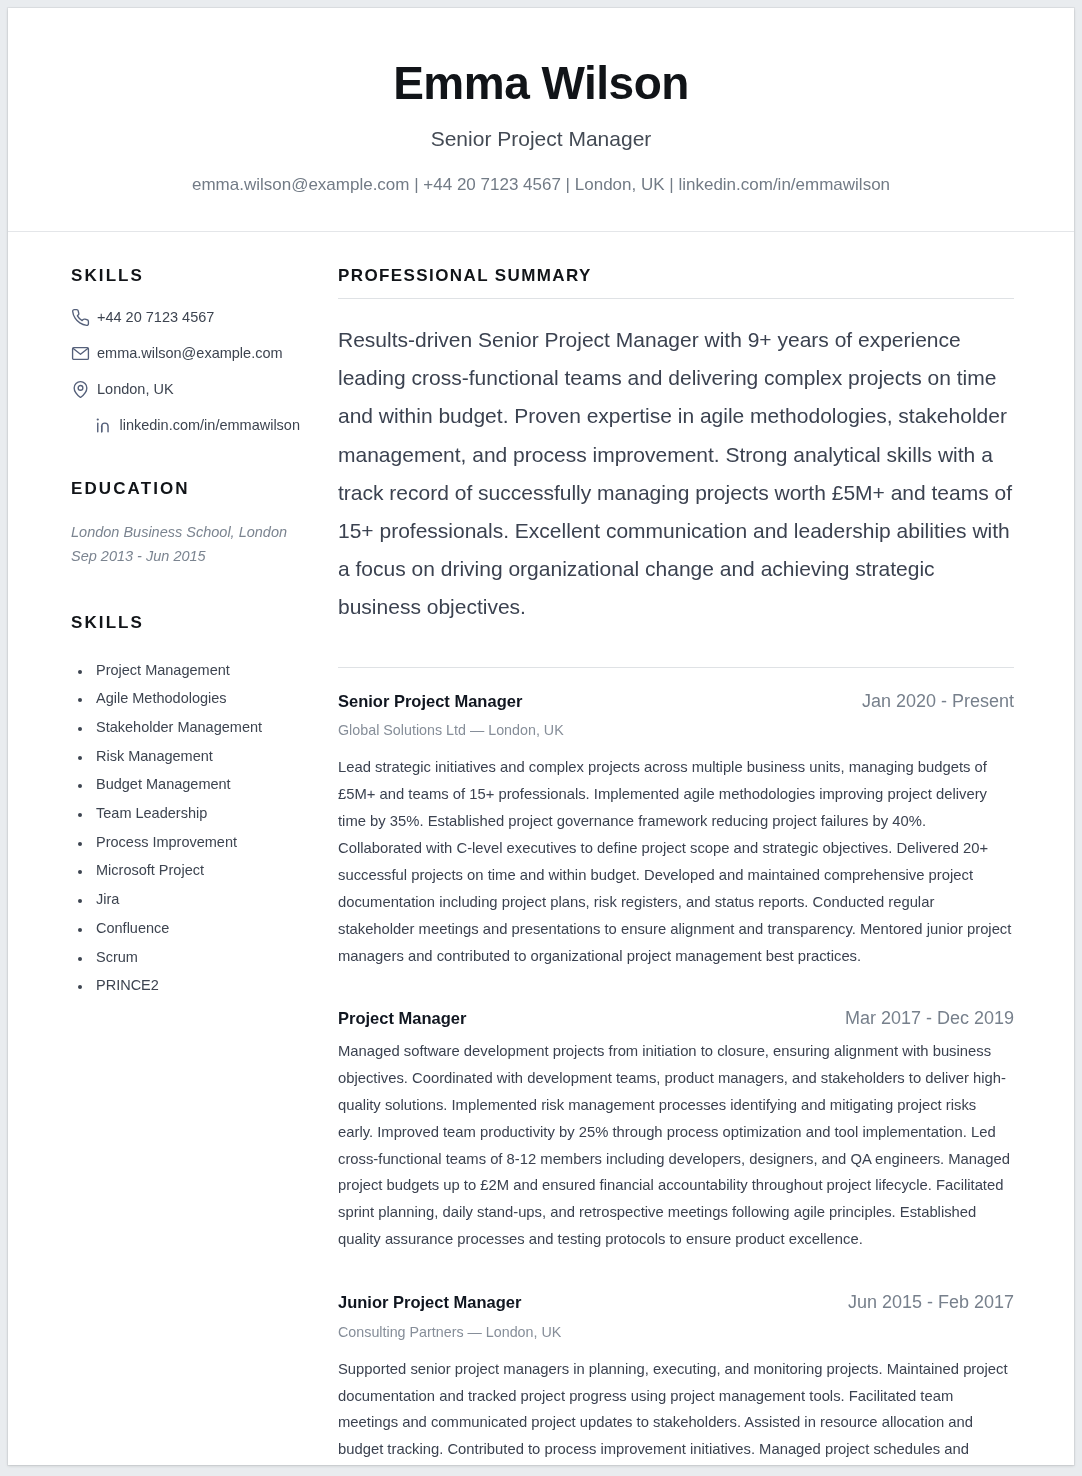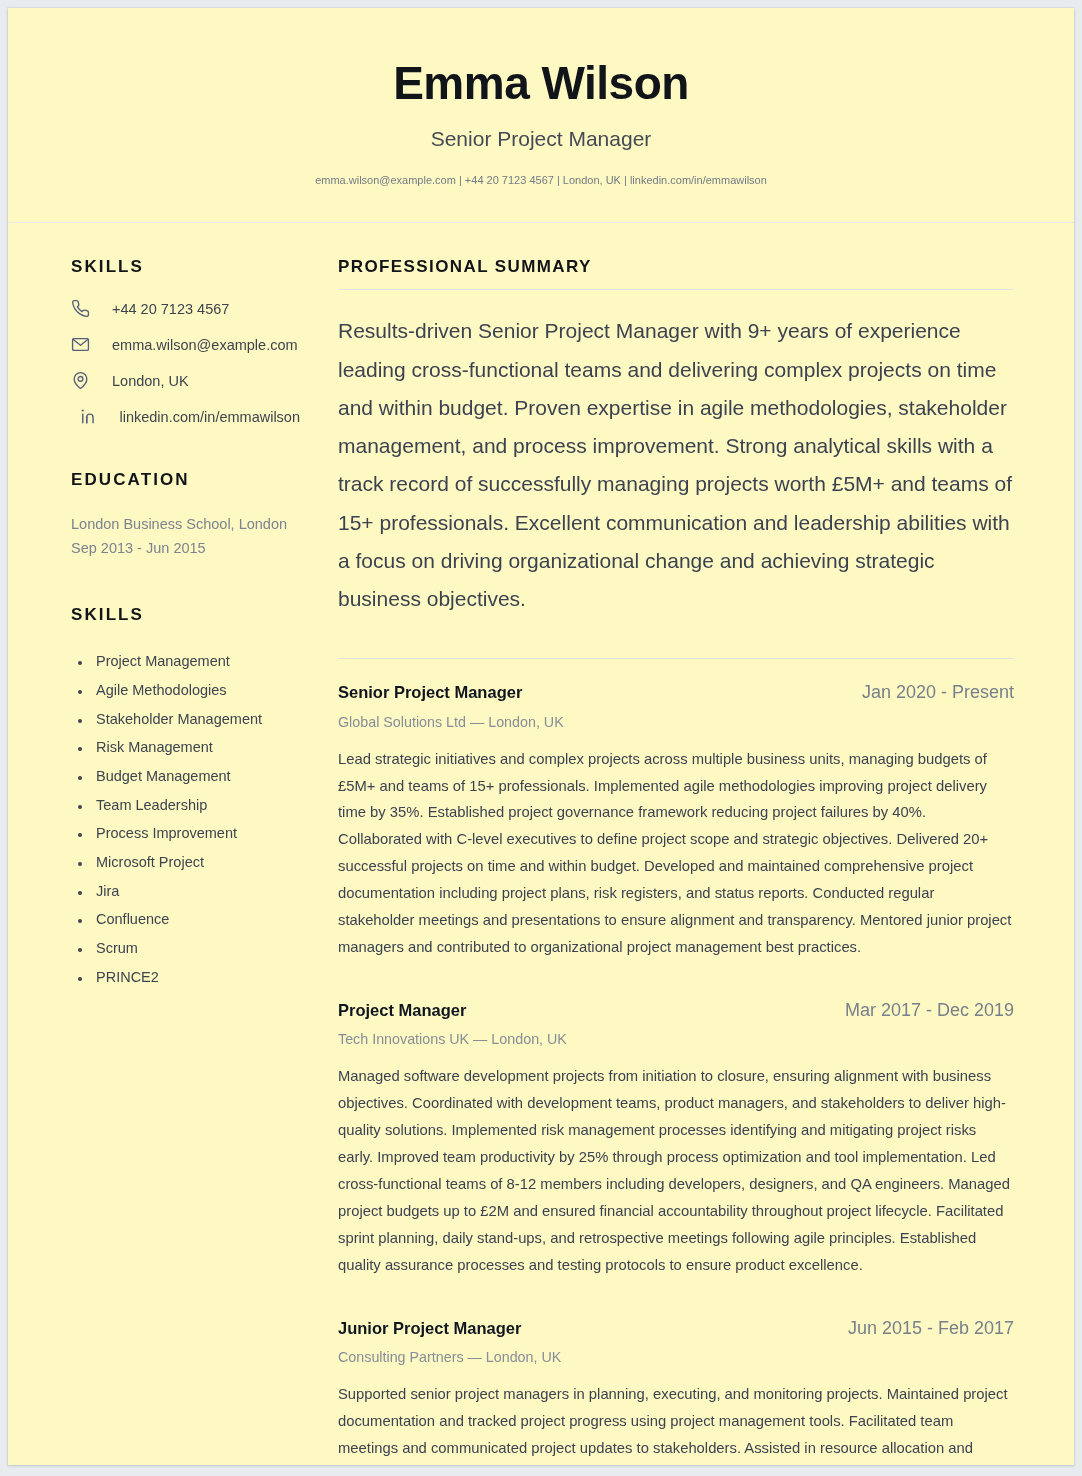--- a/index.html
+++ b/index.html
@@ -10,21 +10,21 @@
     font-family: "Liberation Sans", sans-serif;
   }
   .page {
     width: 1082px;
     height: 1476px;
     background: #e9ecef;
     padding: 8px 8px 11px 8px;
     overflow: hidden;
   }
   .resume-card {
-    background: #fef9c3;
+    background: #ffffff;
     width: 1066px;
     height: 1457px;
     box-shadow: 0 1px 3px rgba(0,0,0,0.14), 0 0 0 1px rgba(0,0,0,0.04);
     display: flex;
     flex-direction: column;
     overflow: hidden;
   }
 
   
   .header {
@@ -41,21 +41,21 @@
     margin: 0 0 16px 0;
   }
   .job-title {
     font-size: 21px;
     font-weight: normal;
     color: #434a54;
     margin: 0 0 22px 0;
     line-height: 1.2;
   }
   .contact-line {
-    font-size: 11px;
+    font-size: 17px;
     color: #727b86;
     line-height: 1.4;
   }
 
   
   .body {
     display: flex;
     flex: 1;
     align-items: flex-start;
   }
@@ -93,21 +93,21 @@
     background: #dfe2e5;
     margin: 0 0 22px 0;
   }
   .right-block + .right-block { margin-top: 40px; }
 
   
   .contact-list { list-style: none; margin: 0; padding: 0; }
   .contact-item {
     display: flex;
     align-items: center;
-    gap: 22px;
+    gap: 7px;
     margin-bottom: 17px;
     font-size: 14.5px;
     color: #3d4450;
     line-height: 1.3;
   }
   .contact-item:last-child { margin-bottom: 0; justify-content: flex-end; }
   .c-icon {
     width: 19px;
     height: 19px;
     flex: 0 0 19px;
@@ -125,20 +125,21 @@
     font-size: 15.5px;
     font-weight: bold;
     color: #141a20;
     line-height: 1.5;
     margin: 0 0 6px 0;
   }
   .edu-school, .edu-dates {
     font-size: 14.5px;
     color: #7b8490;
     line-height: 1.65;
+    font-style: italic;
   }
 
   
   .skills-list {
     list-style: disc;
     margin: 0;
     padding-left: 21px;
   }
   .skills-list li {
     font-size: 14.5px;
@@ -297,21 +298,20 @@
             </div>
             <div class="exp-company">Global Solutions Ltd — London, UK</div>
             <p class="exp-desc">Lead strategic initiatives and complex projects across multiple business units, managing budgets of £5M+ and teams of 15+ professionals. Implemented agile methodologies improving project delivery time by 35%. Established project governance framework reducing project failures by 40%. Collaborated with C-level executives to define project scope and strategic objectives. Delivered 20+ successful projects on time and within budget. Developed and maintained comprehensive project documentation including project plans, risk registers, and status reports. Conducted regular stakeholder meetings and presentations to ensure alignment and transparency. Mentored junior project managers and contributed to organizational project management best practices.</p>
           </div>
 
           <div class="exp-entry">
             <div class="exp-top">
               <span class="exp-role">Project Manager</span>
               <span class="exp-dates">Mar 2017 - Dec 2019</span>
             </div>
-            <div class="exp-company">Tech Innovations UK — London, UK</div>
             <p class="exp-desc">Managed software development projects from initiation to closure, ensuring alignment with business objectives. Coordinated with development teams, product managers, and stakeholders to deliver high-quality solutions. Implemented risk management processes identifying and mitigating project risks early. Improved team productivity by 25% through process optimization and tool implementation. Led cross-functional teams of 8-12 members including developers, designers, and QA engineers. Managed project budgets up to £2M and ensured financial accountability throughout project lifecycle. Facilitated sprint planning, daily stand-ups, and retrospective meetings following agile principles. Established quality assurance processes and testing protocols to ensure product excellence.</p>
           </div>
 
           <div class="exp-entry">
             <div class="exp-top">
               <span class="exp-role">Junior Project Manager</span>
               <span class="exp-dates">Jun 2015 - Feb 2017</span>
             </div>
             <div class="exp-company">Consulting Partners — London, UK</div>
             <p class="exp-desc">Supported senior project managers in planning, executing, and monitoring projects. Maintained project documentation and tracked project progress using project management tools. Facilitated team meetings and communicated project updates to stakeholders. Assisted in resource allocation and budget tracking. Contributed to process improvement initiatives. Managed project schedules and timelines ensuring milestones were met. Coordinated with external vendors and suppliers to ensure timely delivery of project resources. Prepared and distributed weekly status reports to project stakeholders. Assisted in risk identification and documentation of project risks and mitigation strategies.</p>

